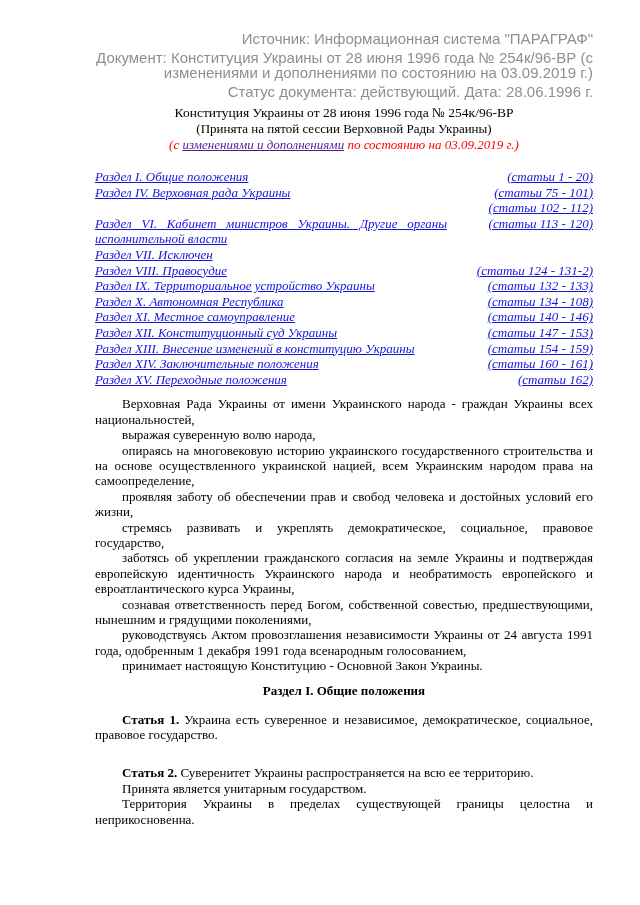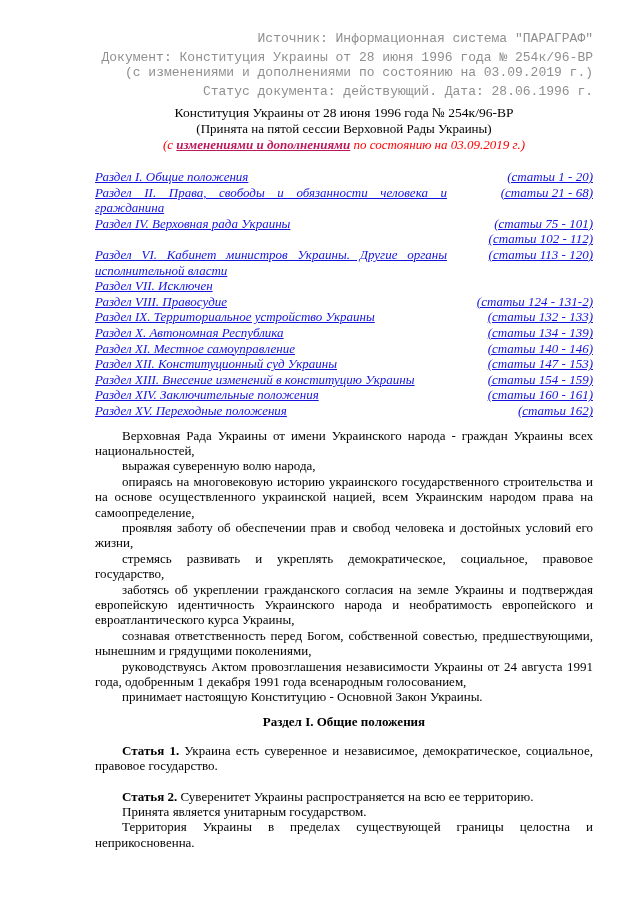--- a/index.html
+++ b/index.html
@@ -8,78 +8,74 @@
     font-family:"Liberation Serif", serif; color:#000000;
   }
   .page {
     box-sizing:border-box;
     width:640px; height:905px;
     padding:31px 47px 10px 95px;
     background:#ffffff;
   }
   
   .header-info {
-    font-family:Liberation Mono, monospace;
-    font-size:13px; line-height:15px;
+    font-family:Liberation Sans, sans-serif;
+    font-size:15px; line-height:15px;
     color:#8f8f8f; text-align:right;
   }
   .header-info .hline { margin:0 0 4px 0; }
   
   .title {
     margin-top:5px;
     text-align:center; font-size:13.5px; font-weight:normal; line-height:17px;
   }
   .subtitle { text-align:center; font-size:13px; line-height:16px; }
   .amendment {
     text-align:center; font-size:13px; font-style:italic;
     color:#ff0000; line-height:16px;
   }
-  .amendment a { color:#be185d; text-decoration:underline; cursor:pointer;font-weight:bold; }
+  .amendment a { color:#4c1d95; text-decoration:underline; cursor:pointer; }
   
   .toc { margin-top:16px; font-size:13px; font-style:italic; line-height:15.6px; }
   .toc-row { display:flex; align-items:flex-start; }
   .toc-left  { width:352px; text-align:justify; }
   .toc-right { flex:1; text-align:right; white-space:nowrap; }
   .toc a { color:#1414dd; text-decoration:underline; cursor:pointer; }
   
   .preamble { margin-top:9px; }
   p.body-p {
     margin:0; font-size:13px; line-height:15.4px;
     text-align:justify; text-indent:27px;
   }
   .section-heading {
     margin:9px 0 13px 0;
     text-align:center; font-size:13px; font-weight:bold; line-height:16px;
   }
   .article-block { margin-top:8px; }
-  .article-block + .article-block { margin-top:15px; }
+  .article-block + .article-block { margin-top:23px; }
 </style>
 </head>
 <body>
 
 <div class="page">
 
   <div class="header-info">
     <div class="hline">Источник: Информационная система "ПАРАГРАФ"</div>
     <div class="hline">Документ: Конституция Украины от 28 июня 1996 года № 254к/96-ВР (с изменениями и дополнениями по состоянию на 03.09.2019 г.)</div>
     <div class="hline">Статус документа: действующий. Дата: 28.06.1996 г.</div>
   </div>
 
   <div class="title">Конституция Украины от 28 июня 1996 года № 254к/96-ВР</div>
   <div class="subtitle">(Принята на пятой сессии Верховной Рады Украины)</div>
   <div class="amendment"><span>(с </span><a>изменениями и дополнениями</a><span> по состоянию на 03.09.2019 г.)</span></div>
 
   <div class="toc">
     <div class="toc-row">
       <div class="toc-left"><a>Раздел I. Общие положения</a></div>
       <div class="toc-right"><a>(статьи 1 - 20)</a></div>
-    </div>
-    <div class="toc-row">
-      <div class="toc-left"><a>Раздел II. Права, свободы и обязанности человека и гражданина</a></div>
-      <div class="toc-right"><a>(статьи 21 - 68)</a></div>
     </div>
     <div class="toc-row">
       <div class="toc-left"><a>Раздел IV. Верховная рада Украины</a></div>
       <div class="toc-right"><a>(статьи 75 - 101)</a></div>
     </div>
     <div class="toc-row">
       <div class="toc-right"><a>(статьи 102 - 112)</a></div>
     </div>
     <div class="toc-row">
       <div class="toc-left"><a>Раздел VI. Кабинет министров Украины. Другие органы исполнительной власти</a></div>
@@ -92,21 +88,21 @@
     <div class="toc-row">
       <div class="toc-left"><a>Раздел VIII. Правосудие</a></div>
       <div class="toc-right"><a>(статьи 124 - 131-2)</a></div>
     </div>
     <div class="toc-row">
       <div class="toc-left"><a>Раздел IX. Территориальное устройство Украины</a></div>
       <div class="toc-right"><a>(статьи 132 - 133)</a></div>
     </div>
     <div class="toc-row">
       <div class="toc-left"><a>Раздел X. Автономная Республика</a></div>
-      <div class="toc-right"><a>(статьи 134 - 139)</a></div>
+      <div class="toc-right"><a>(статьи 134 - 108)</a></div>
     </div>
     <div class="toc-row">
       <div class="toc-left"><a>Раздел XI. Местное самоуправление</a></div>
       <div class="toc-right"><a>(статьи 140 - 146)</a></div>
     </div>
     <div class="toc-row">
       <div class="toc-left"><a>Раздел XII. Конституционный суд Украины</a></div>
       <div class="toc-right"><a>(статьи 147 - 153)</a></div>
     </div>
     <div class="toc-row">

